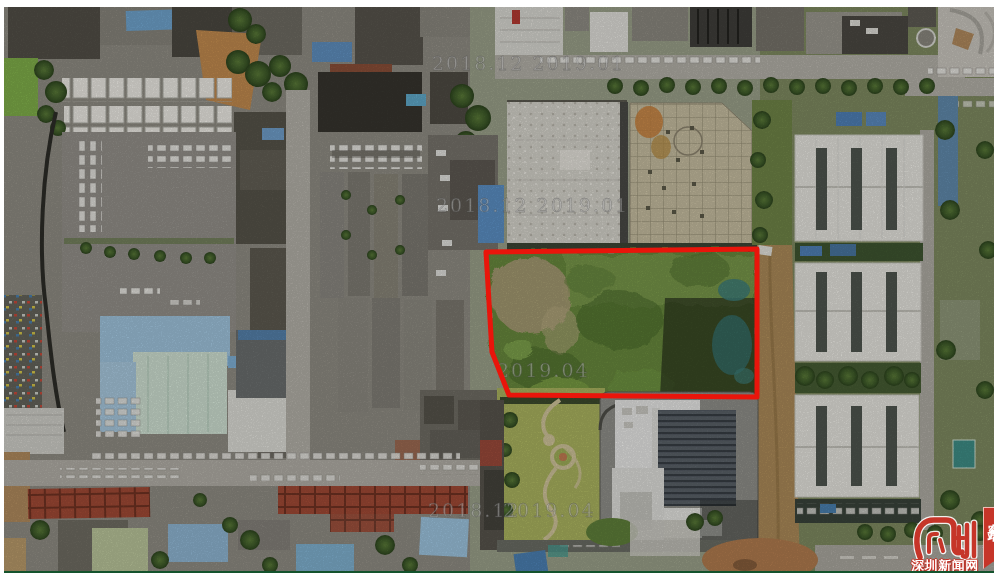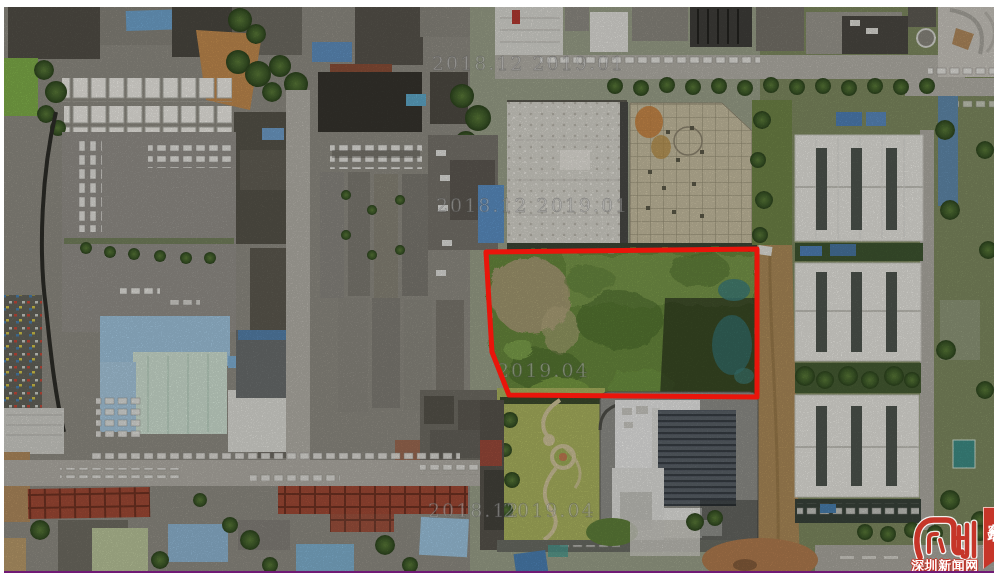--- a/index.html
+++ b/index.html
@@ -1,18 +1,18 @@
 <!DOCTYPE html>
 <html><head>
 <meta charset="utf-8">
 <style>
   html,body{margin:0;padding:0;width:1000px;height:578px;background:#ffffff;overflow:hidden;
     font-family:"Liberation Sans",sans-serif;}
   .photo{position:absolute;left:4px;top:7px;width:990px;height:564px;overflow:hidden;
-    background:#8f8c83;border-bottom:2px solid #701a75;}
+    background:#8f8c83;border-bottom:2px solid #14532d;}
   .photo svg.scene{position:absolute;left:0;top:0;width:100%;height:100%;}
   .wm{font-family:"DejaVu Serif",serif;font-size:19px;letter-spacing:2px;
     fill:#d9d9d9;opacity:.52;stroke:#4e4e4e;stroke-width:.35;}
   
   .logo{position:absolute;left:903px;top:498px;width:102px;height:66px;}
   .logo .mark{position:absolute;left:2px;top:8px;width:72px;height:48px;}
   .logo .name{position:absolute;left:0;top:52px;width:76px;text-align:center;
     font-size:13px;font-weight:bold;color:#ffffff;letter-spacing:.5px;white-space:nowrap;
     text-shadow:-1px 0 #c63529,1px 0 #c63529,0 -1px #c63529,0 1px #c63529,1px 1px #8c241c;}
   .ribbon{position:absolute;left:76px;top:2px;width:21px;height:62px;background:#c63529;

